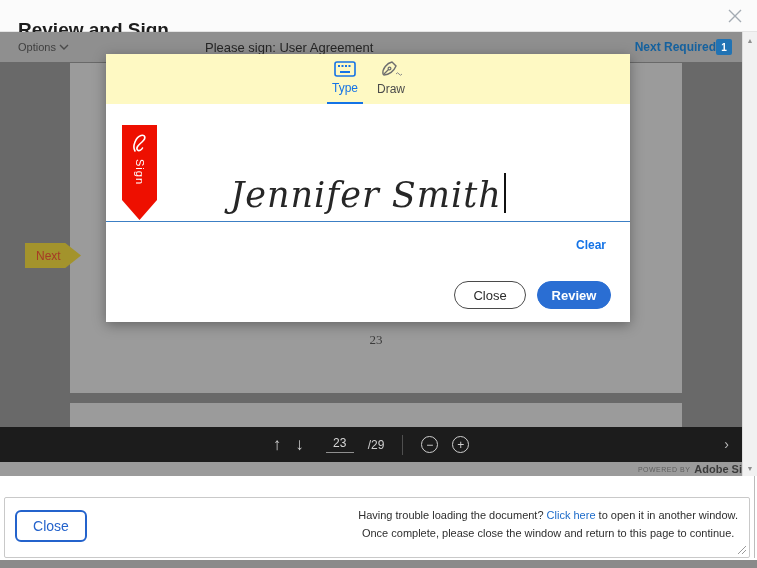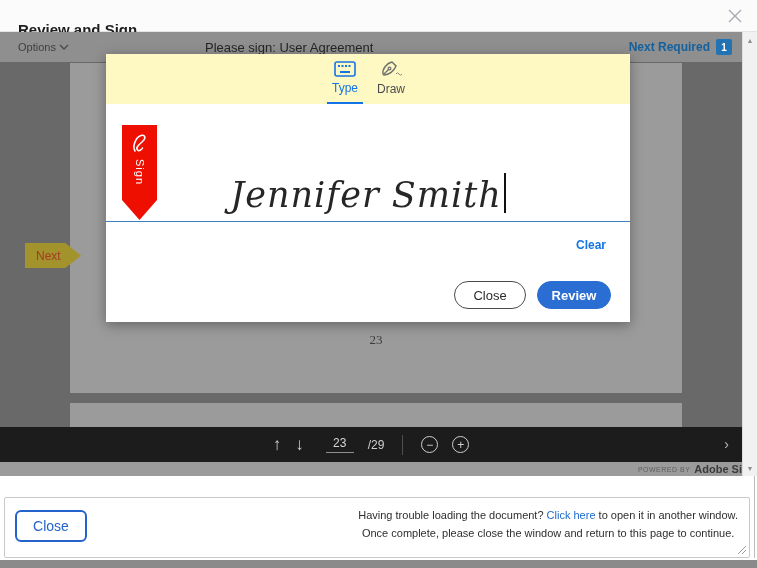--- a/index.html
+++ b/index.html
@@ -8,36 +8,36 @@
     position:relative; width:757px; height:568px; overflow:hidden;
     background:#fff; font-family:"Liberation Sans", sans-serif;
   }
 
   
   .titlebar {
     position:absolute; left:0; top:0; width:757px; height:32px;
     background:#fbfbfb; border-bottom:1px solid #e4e4e4;
     display:flex; align-items:center;
   }
-  .titlebar .title { margin-left:18px; font-size:15px; font-weight:bold; color:#1d1d1d;margin-top:28px; }
+  .titlebar .title { margin-left:18px; font-size:19px; font-weight:bold; color:#1d1d1d;margin-top:28px; }
   .titlebar .close-x {
     position:absolute; right:14px; top:8px; width:16px; height:16px; cursor:pointer;
   }
 
   
   .viewer { position:absolute; left:0; top:32px; width:757px; height:444px; }
 
   .gray-toolbar {
     position:absolute; left:0; top:0; width:742px; height:30px;
     background:#8f8f8f; display:flex; align-items:center;
   }
   .options { position:absolute; left:18px; display:flex; align-items:center; gap:3px;
     font-size:11px; color:#3f3f3f; cursor:pointer; }
   .doc-title { position:absolute; left:205px; font-size:13px; color:#262626; }
-  .next-required { position:absolute; right:10px; display:flex; align-items:center; gap:6px; }
+  .next-required { position:absolute; right:10px; display:flex; align-items:center; gap:0; }
   .next-required .nr-label { font-size:12px; font-weight:bold; color:#15619e; cursor:pointer; }
   .nr-badge {
     width:16px; height:16px; background:#2173b4; border-radius:2px;
     color:#fff; font-size:10px; font-weight:bold;
     display:flex; align-items:center; justify-content:center;
   }
 
   .doc-area { position:absolute; left:0; top:30px; width:742px; height:365px; background:#696969; overflow:hidden; }
   .doc-page { position:absolute; left:70px; width:612px; background:#9b9b9b; }
   .page-1 { top:1px; height:330px; }

